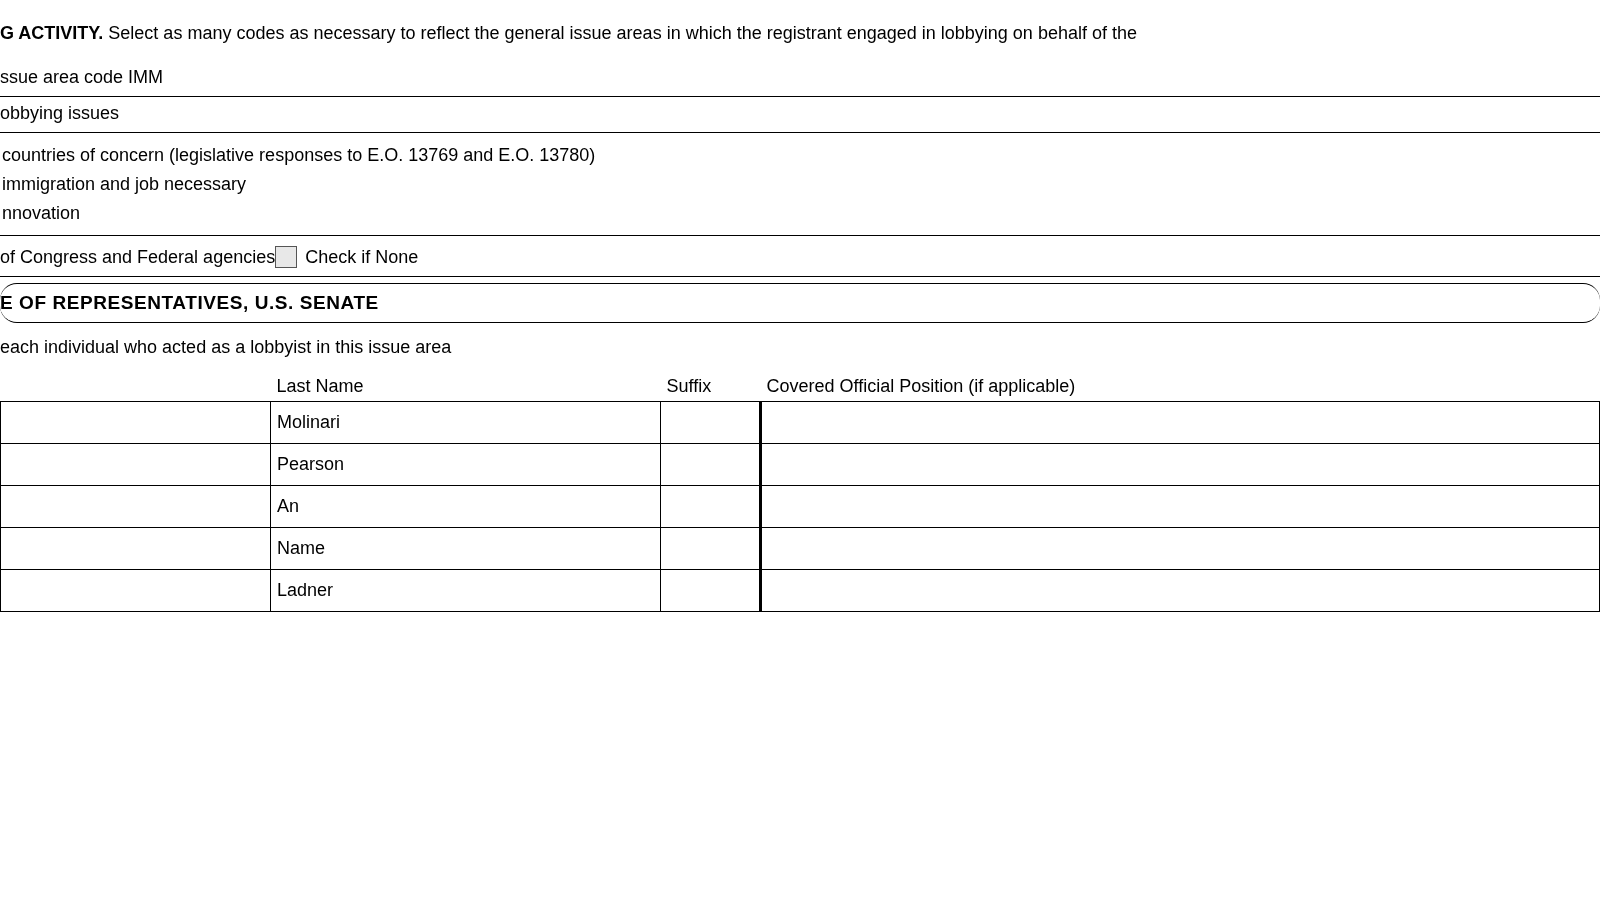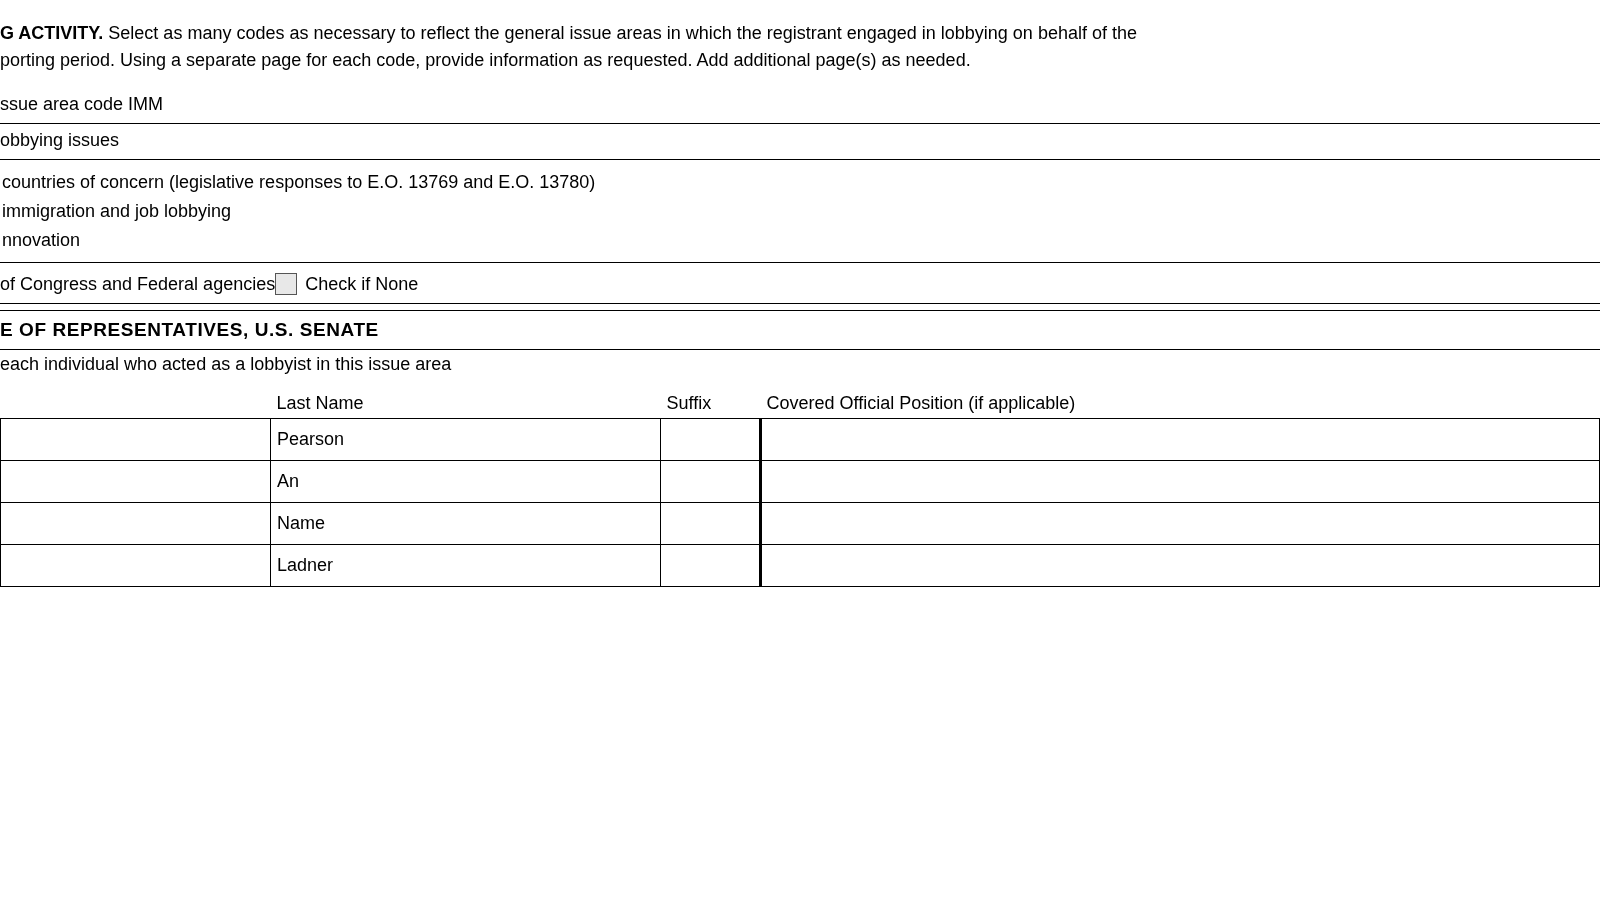--- a/index.html
+++ b/index.html
@@ -80,21 +80,22 @@
       display: inline-block;
       flex-shrink: 0;
     }
     .check-none-label {
       font-size: 18px;
     }
     .representatives-block {
       border-top: 1.5px solid #000;
       border-bottom: 1.5px solid #000;
       padding: 8px 0;
-      margin-bottom: 4px;
+      margin-bottom: 14px;
+      border-radius: 17px;
     }
     .representatives-text {
       font-size: 19px;
       font-weight: bold;
       letter-spacing: 0.03em;
     }
     .lobbyist-intro {
       font-size: 18px;
       margin-bottom: 14px;
     }
@@ -137,37 +138,36 @@
       padding-bottom: 4px;
     }
   </style>
 </head>
 <body>
 
 <div class="page-container">
 
   <div class="intro-text">
     <span><strong>G ACTIVITY.</strong><span> Select as many codes as necessary to reflect the general issue areas in which the registrant engaged in lobbying on behalf of the</span></span><br>
-    <span>porting period. Using a separate page for each code, provide information as requested. Add additional page(s) as needed.</span>
   </div>
 
   <div class="section-block">
     <span class="section-label">ssue area code IMM</span>
   </div>
 
   <hr class="divider-line">
 
   <div class="section-block">
     <span class="section-label">obbying issues</span>
   </div>
 
   <div class="lobbying-issues-area">
     <div class="lobbying-issues-text">
       <div>countries of concern (legislative responses to E.O. 13769 and E.O. 13780)</div>
-      <div>immigration and job lobbying</div>
+      <div>immigration and job necessary</div>
       <div>nnovation</div>
     </div>
   </div>
 
   <div class="agencies-row">
     <span class="agencies-label">of Congress and Federal agencies</span>
     <div class="check-none-area">
       <div class="checkbox-box"></div>
       <span class="check-none-label">Check if None</span>
     </div>
@@ -184,20 +184,34 @@
   <table class="lobbyist-table">
     <thead>
       <tr class="th-row">
         <th class="col-first-name"></th>
         <th class="col-last-name">Last Name</th>
         <th class="col-suffix">Suffix</th>
         <th class="col-covered">Covered Official Position (if applicable)</th>
       </tr>
     </thead>
     <tbody id="lobbyist-tbody">
+    <tr>
+          <td class="col-first-name">
+            <div class="cell-inner"></div>
+          </td>
+          <td class="col-last-name">
+            <div class="cell-inner">Molinari</div>
+          </td>
+          <td class="col-suffix" style="border-right: 3px solid rgb(0, 0, 0);">
+            <div class="cell-inner"></div>
+          </td>
+          <td class="col-covered">
+            <div class="cell-inner"></div>
+          </td>
+        </tr>
         <tr>
           <td class="col-first-name">
             <div class="cell-inner"></div>
           </td>
           <td class="col-last-name">
             <div class="cell-inner">Pearson</div>
           </td>
           <td class="col-suffix" style="border-right: 3px solid rgb(0, 0, 0);">
             <div class="cell-inner"></div>
           </td>

